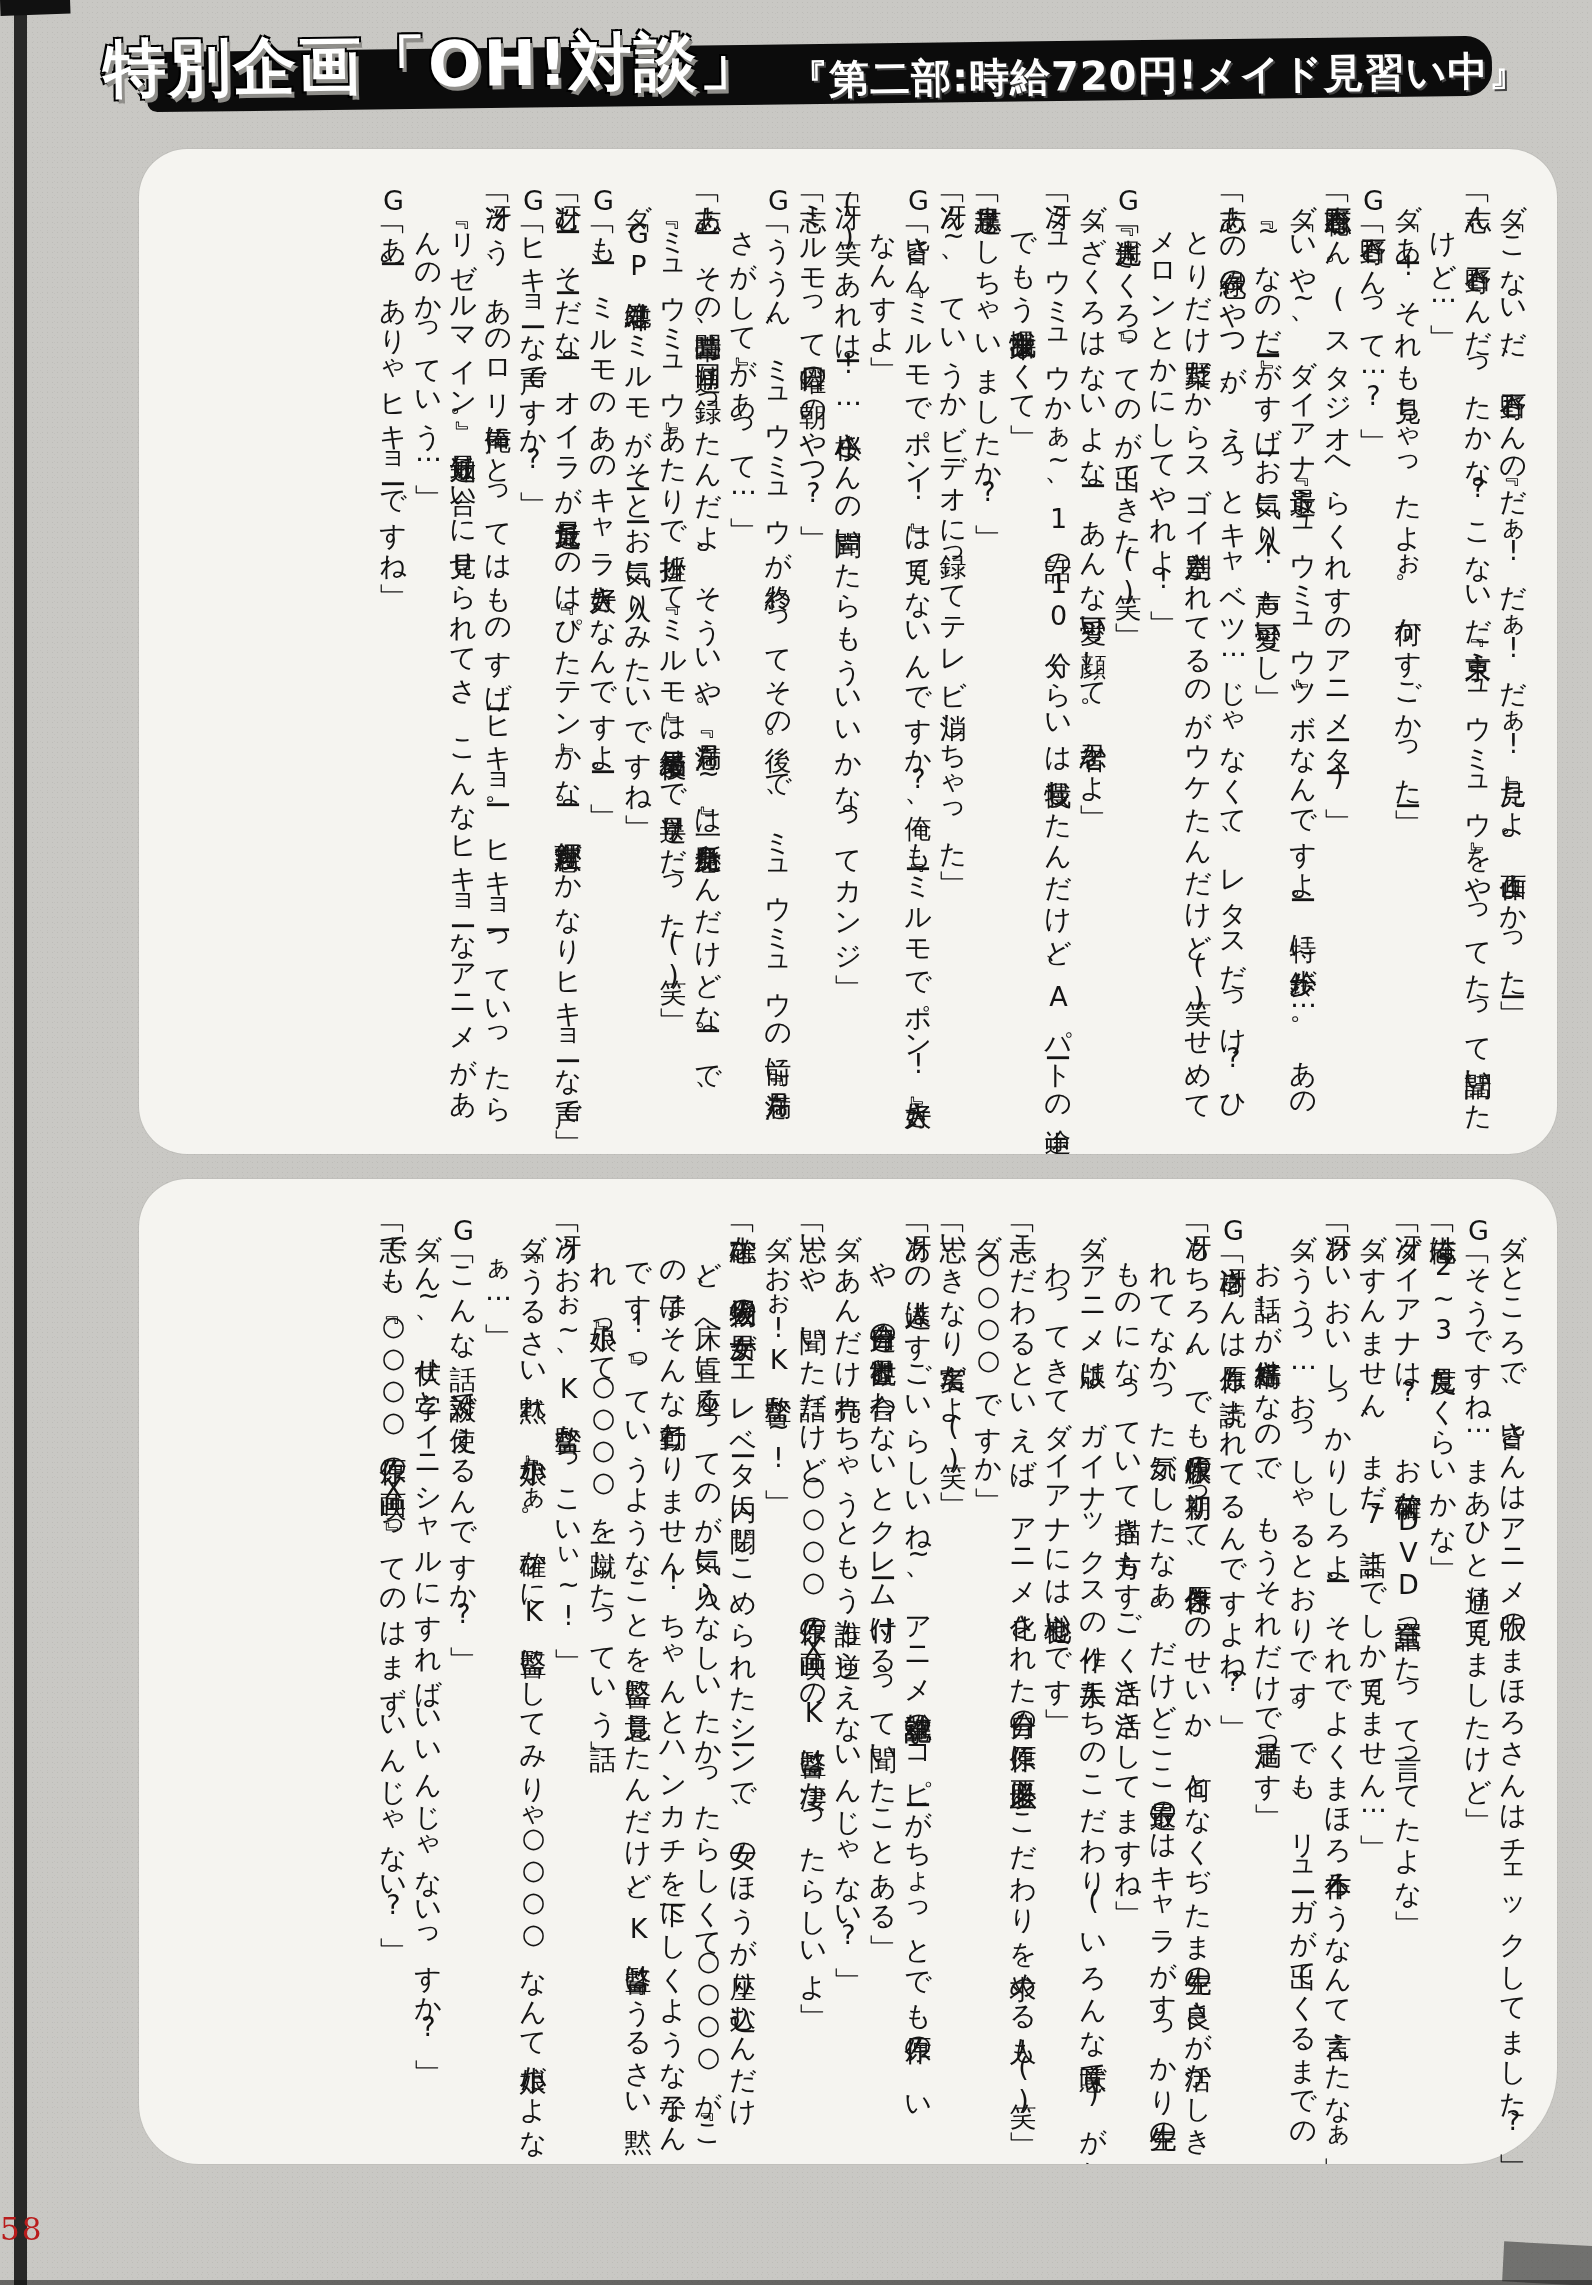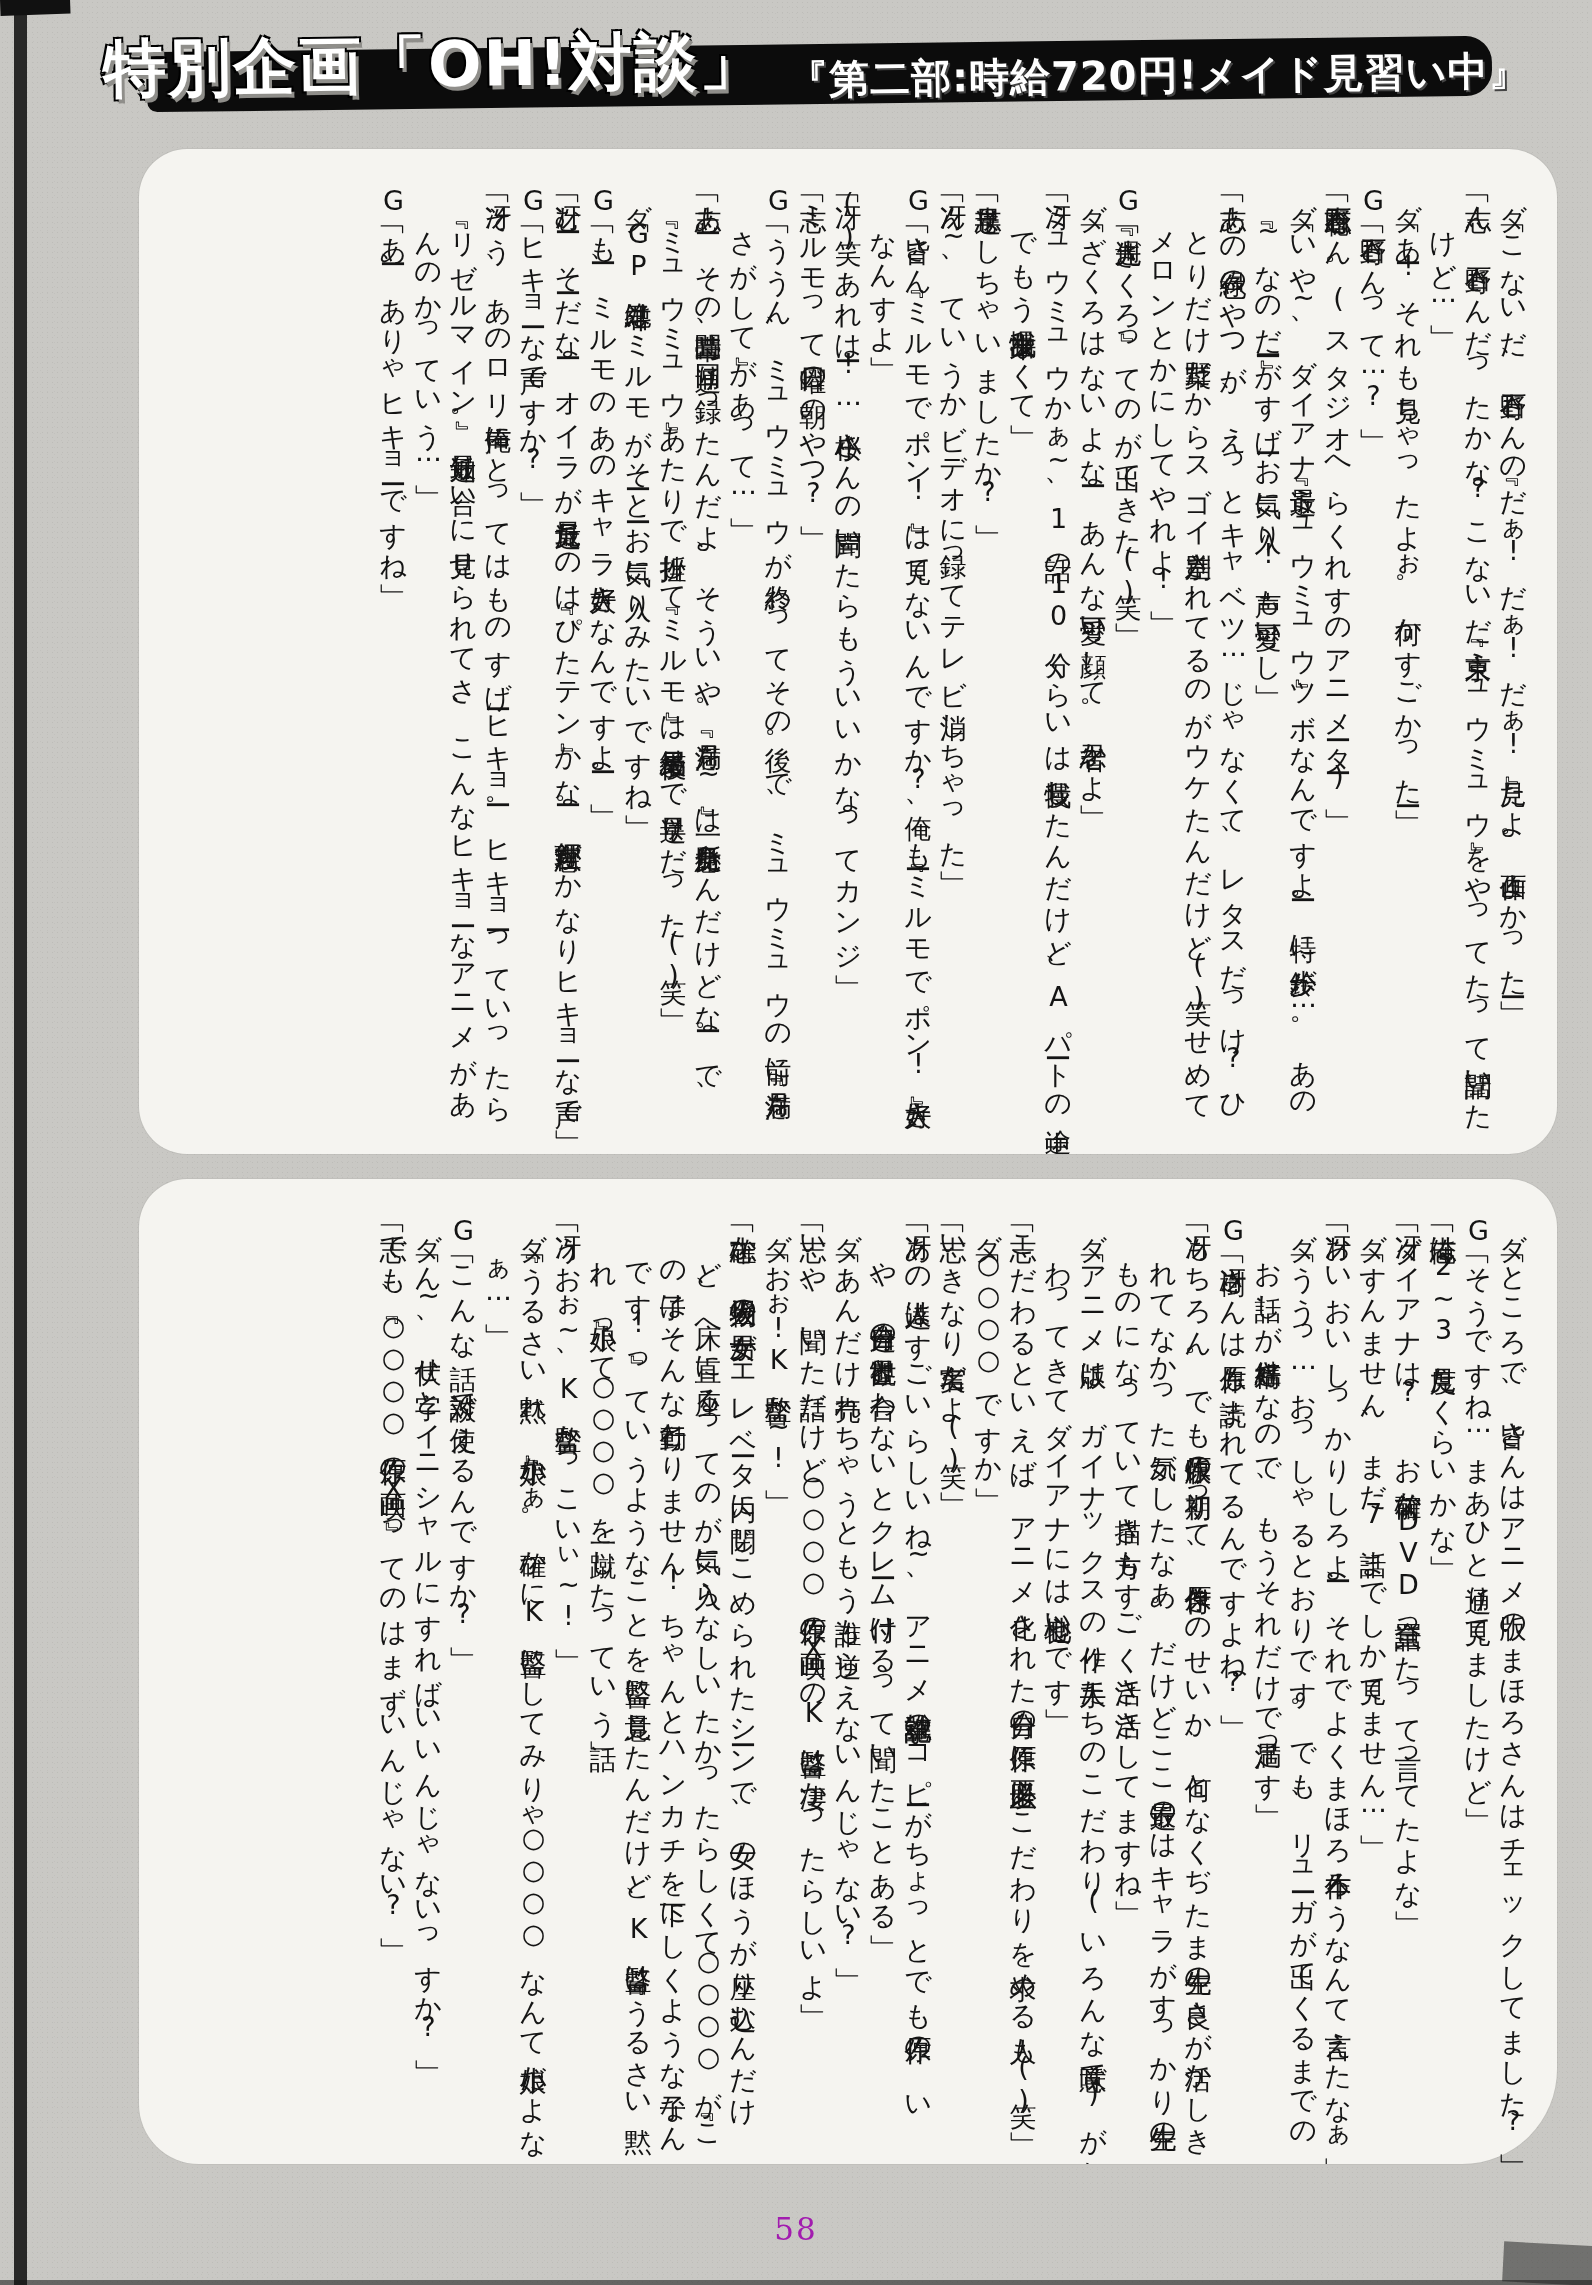--- a/index.html
+++ b/index.html
@@ -60,21 +60,21 @@
   }
   .utt{
     margin:0;
     padding-top:28px;      
     text-indent:-28px;     
   }
   .utt .spk{font-weight:500;}
 
   .page-number{
     position:absolute;left:0;top:2211px;width:100%;
-    text-align:center;font-size:31px;color:#a21caf;letter-spacing:2px;
+    text-align:left;font-size:31px;color:#b91c1c;letter-spacing:2px;
     font-family:"DejaVu Serif",serif;
   }
 </style>
 </head>
 <body>
 
 <div class="scan-left"></div>
 <div class="scan-corner-tl"></div>
 <div class="scan-bottom"></div>
 <div class="scan-corner-br"></div>

